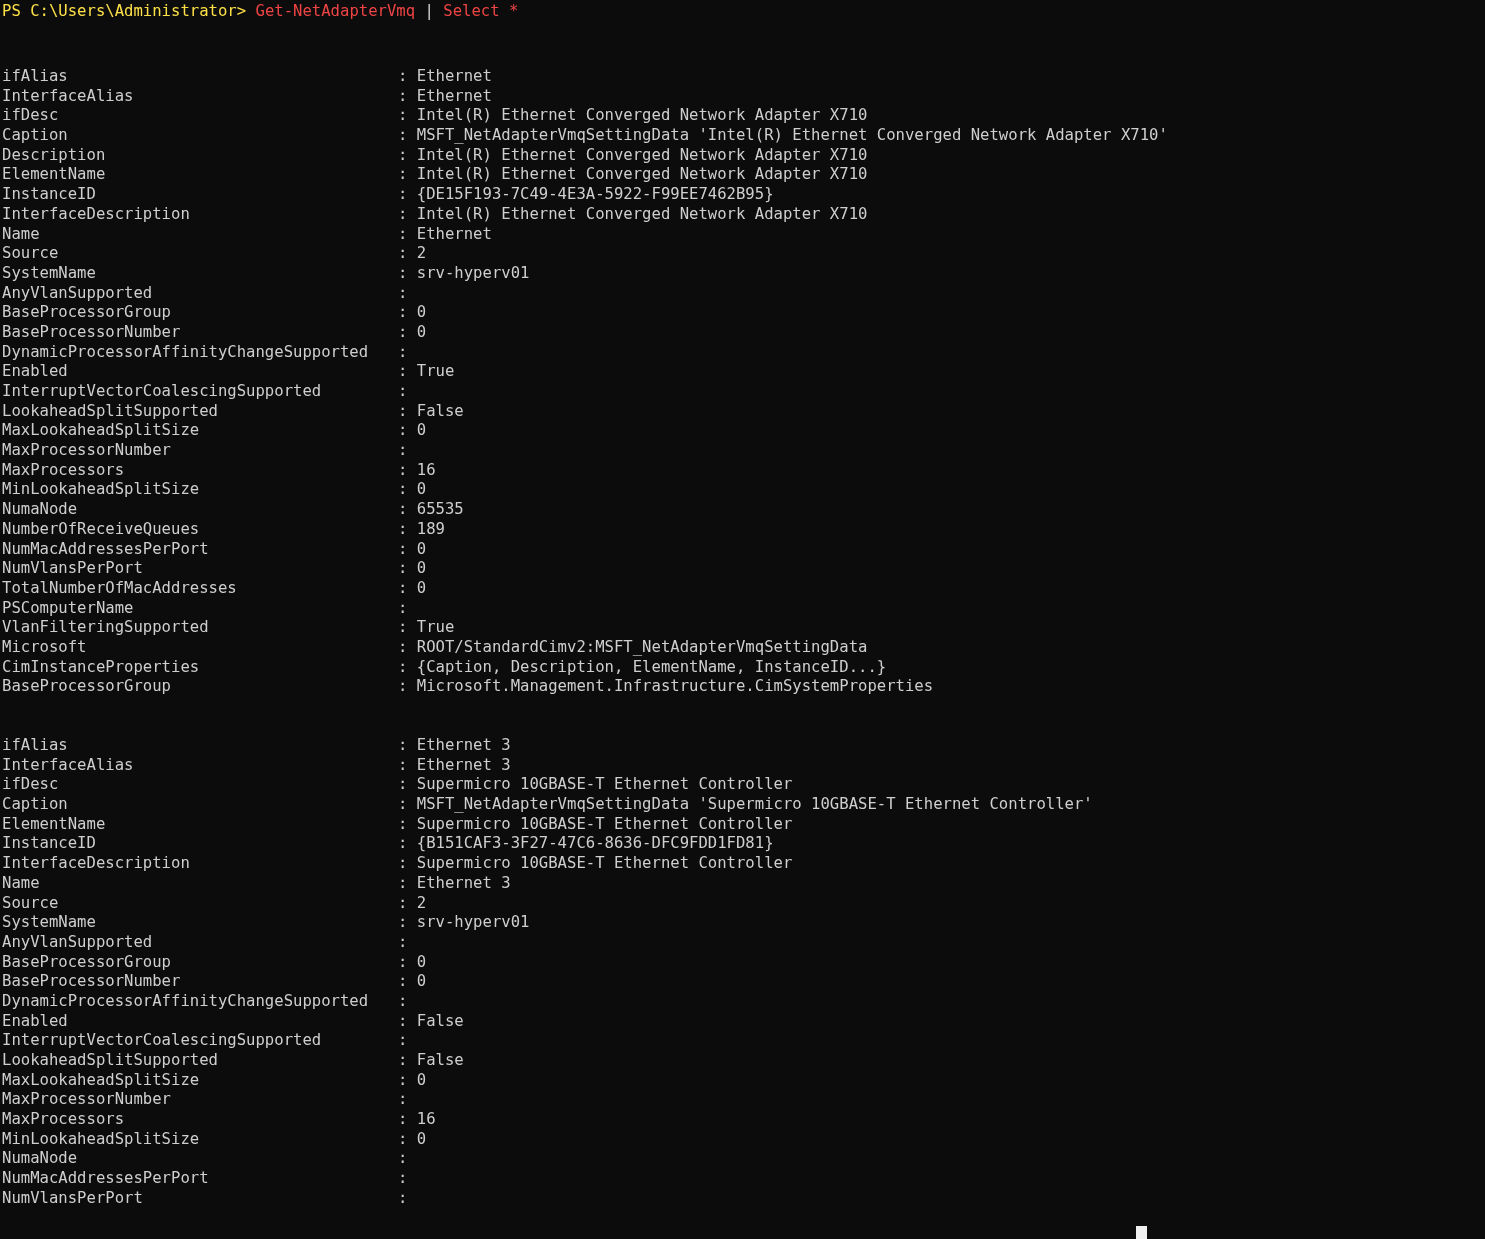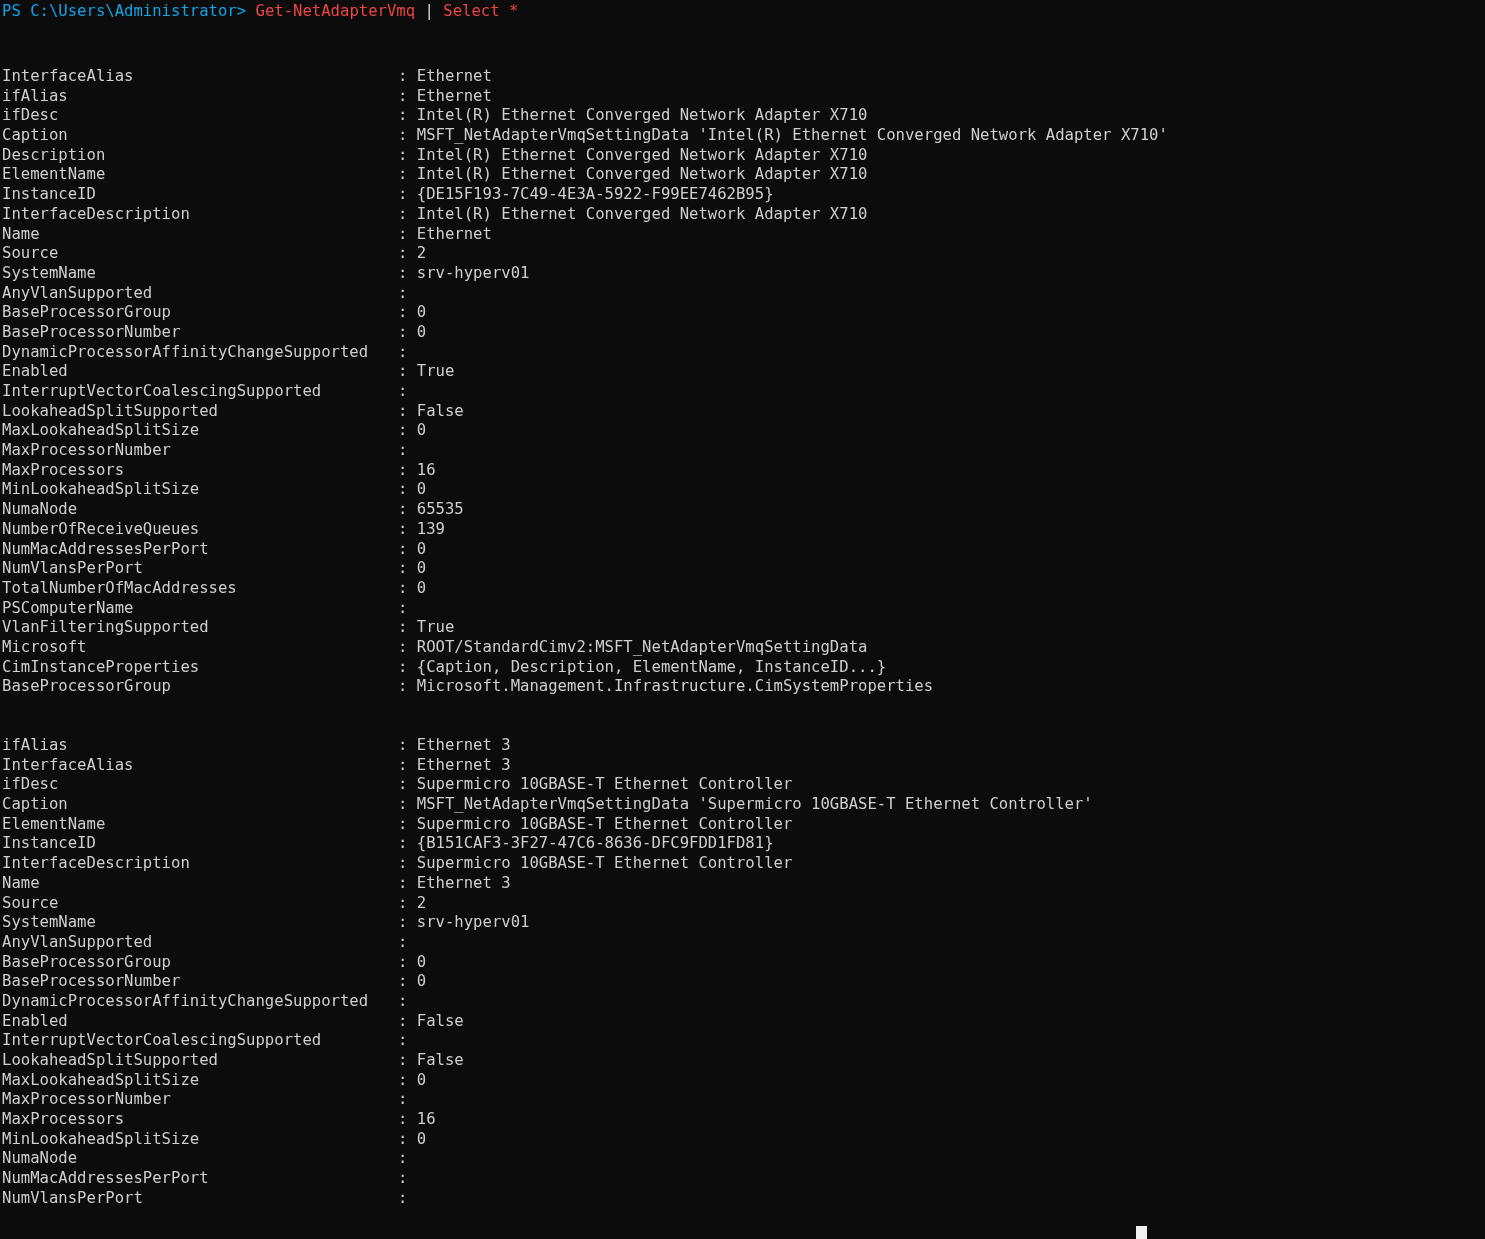--- a/index.html
+++ b/index.html
@@ -22,21 +22,21 @@
     box-sizing: border-box;
   }
   
   .prompt-line {
     height: 22px;
     line-height: 22px;
     font-size: 15.6px;
     white-space: pre;
     padding-left: 2px;
   }
-  .prompt-text { color: #0ea5e9; }
+  .prompt-text { color: #fde047; }
   .cmd-text { color: #ef4444; }
   .pipe-text { color: #d8d8d8; }
   .rows { padding-left: 2px; }
   .prop-row {
     display: block;
     height: 19.7px;
     line-height: 19.7px;
     font-size: 15.6px;
     white-space: pre;
     color: #cfcfcf;
@@ -70,22 +70,22 @@
 <body>
 
 <div id="terminal">
 
   <div class="prompt-line"><span class="prompt-text">PS C:\Users\Administrator&gt;</span><span class="prompt-text"> </span><span class="cmd-text">Get-NetAdapterVmq</span><span class="pipe-text"> | </span><span class="cmd-text">Select *</span></div>
 
   <div class="topgap"></div>
 
   <div class="rows" id="output-rows">
       <div>
+        <div class="prop-row"><span class="pname">ifAlias</span><span class="sep">: </span><span class="pval">Ethernet</span></div>
         <div class="prop-row"><span class="pname">InterfaceAlias</span><span class="sep">: </span><span class="pval">Ethernet</span></div>
-        <div class="prop-row"><span class="pname">ifAlias</span><span class="sep">: </span><span class="pval">Ethernet</span></div>
         <div class="prop-row"><span class="pname">ifDesc</span><span class="sep">: </span><span class="pval">Intel(R) Ethernet Converged Network Adapter X710</span></div>
         <div class="prop-row"><span class="pname">Caption</span><span class="sep">: </span><span class="pval">MSFT_NetAdapterVmqSettingData 'Intel(R) Ethernet Converged Network Adapter X710'</span></div>
         <div class="prop-row"><span class="pname">Description</span><span class="sep">: </span><span class="pval">Intel(R) Ethernet Converged Network Adapter X710</span></div>
         <div class="prop-row"><span class="pname">ElementName</span><span class="sep">: </span><span class="pval">Intel(R) Ethernet Converged Network Adapter X710</span></div>
         <div class="prop-row"><span class="pname">InstanceID</span><span class="sep">: </span><span class="pval">{DE15F193-7C49-4E3A-5922-F99EE7462B95}</span></div>
         <div class="prop-row"><span class="pname">InterfaceDescription</span><span class="sep">: </span><span class="pval">Intel(R) Ethernet Converged Network Adapter X710</span></div>
         <div class="prop-row"><span class="pname">Name</span><span class="sep">: </span><span class="pval">Ethernet</span></div>
         <div class="prop-row"><span class="pname">Source</span><span class="sep">: </span><span class="pval">2</span></div>
         <div class="prop-row"><span class="pname">SystemName</span><span class="sep">: </span><span class="pval">srv-hyperv01</span></div>
         <div class="prop-row"><span class="pname">AnyVlanSupported</span><span class="sep">: </span><span class="pval"></span></div>
@@ -93,21 +93,21 @@
         <div class="prop-row"><span class="pname">BaseProcessorNumber</span><span class="sep">: </span><span class="pval">0</span></div>
         <div class="prop-row"><span class="pname">DynamicProcessorAffinityChangeSupported</span><span class="sep">: </span><span class="pval"></span></div>
         <div class="prop-row"><span class="pname">Enabled</span><span class="sep">: </span><span class="pval">True</span></div>
         <div class="prop-row"><span class="pname">InterruptVectorCoalescingSupported</span><span class="sep">: </span><span class="pval"></span></div>
         <div class="prop-row"><span class="pname">LookaheadSplitSupported</span><span class="sep">: </span><span class="pval">False</span></div>
         <div class="prop-row"><span class="pname">MaxLookaheadSplitSize</span><span class="sep">: </span><span class="pval">0</span></div>
         <div class="prop-row"><span class="pname">MaxProcessorNumber</span><span class="sep">: </span><span class="pval"></span></div>
         <div class="prop-row"><span class="pname">MaxProcessors</span><span class="sep">: </span><span class="pval">16</span></div>
         <div class="prop-row"><span class="pname">MinLookaheadSplitSize</span><span class="sep">: </span><span class="pval">0</span></div>
         <div class="prop-row"><span class="pname">NumaNode</span><span class="sep">: </span><span class="pval">65535</span></div>
-        <div class="prop-row"><span class="pname">NumberOfReceiveQueues</span><span class="sep">: </span><span class="pval">139</span></div>
+        <div class="prop-row"><span class="pname">NumberOfReceiveQueues</span><span class="sep">: </span><span class="pval">189</span></div>
         <div class="prop-row"><span class="pname">NumMacAddressesPerPort</span><span class="sep">: </span><span class="pval">0</span></div>
         <div class="prop-row"><span class="pname">NumVlansPerPort</span><span class="sep">: </span><span class="pval">0</span></div>
         <div class="prop-row"><span class="pname">TotalNumberOfMacAddresses</span><span class="sep">: </span><span class="pval">0</span></div>
         <div class="prop-row"><span class="pname">PSComputerName</span><span class="sep">: </span><span class="pval"></span></div>
         <div class="prop-row"><span class="pname">VlanFilteringSupported</span><span class="sep">: </span><span class="pval">True</span></div>
         <div class="prop-row"><span class="pname">Microsoft</span><span class="sep">: </span><span class="pval">ROOT/StandardCimv2:MSFT_NetAdapterVmqSettingData</span></div>
         <div class="prop-row"><span class="pname">CimInstanceProperties</span><span class="sep">: </span><span class="pval">{Caption, Description, ElementName, InstanceID...}</span></div>
         <div class="prop-row"><span class="pname">BaseProcessorGroup</span><span class="sep">: </span><span class="pval">Microsoft.Management.Infrastructure.CimSystemProperties</span></div>
       </div>
       <div class="gap"></div>

